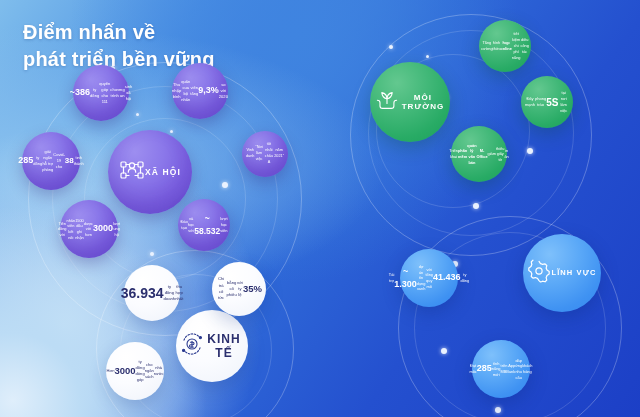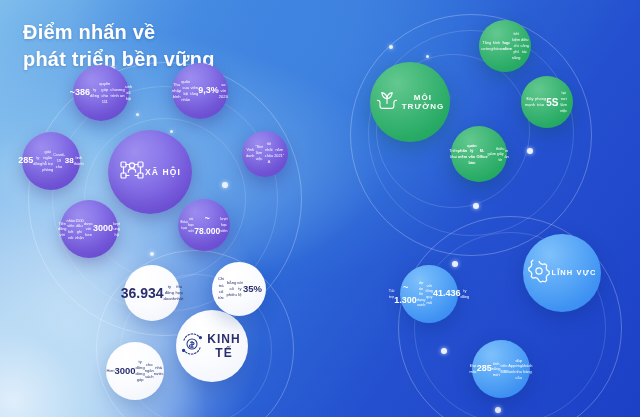--- a/index.html
+++ b/index.html
@@ -163,21 +163,21 @@
     <span class="sm">nhân viên kết nối</span>
     <span class="sm">1500 đầu ghi nhận</span>
     <span class="sm">được với hơn</span>
     <span class="big" style="font-size:9px;">3000</span>
     <span class="sm">lượt ủng hộ</span>
   </div>
 
   <div class="bub purple" style="left:178px;top:199px;width:52px;height:52px;font-size:4px;line-height:1.5;">
     <span class="sm">Đào tạo</span>
     <span class="sm">và học với</span>
-    <span class="big" style="font-size:8.5px;">~ 78.000</span>
+    <span class="big" style="font-size:8.5px;">~ 58.532</span>
     <span class="sm">lượt học viên</span>
   </div>
 
   <div class="bub white hub" style="left:176px;top:310px;width:72px;height:72px;font-size:12px;color:#2b2f6e;">
     <span class="icon">
       <svg width="24" height="22" viewBox="0 0 24 22" fill="none" stroke="#2b3a8f" stroke-width="1.1" stroke-linecap="round" stroke-linejoin="round">
         <circle cx="12" cy="11" r="5"></circle>
         <path d="M12 8.3v5.4M10.4 9.3h2.4a1.2 1.2 0 010 2.4h-2.1a1.2 1.2 0 000 2.4h2.6"></path>
         <path d="M4 7.2A9 9 0 0120 4.8" stroke-dasharray="1.6 1.6"></path>
         <path d="M20 14.8A9 9 0 014 17.2" stroke-dasharray="1.6 1.6"></path>
@@ -249,21 +249,21 @@
   <div class="bub lblue hub" style="left:523px;top:234px;width:78px;height:78px;font-size:7.5px;line-height:1.45;">
     <span class="icon">
       <svg width="24" height="24" viewBox="0 0 24 24" fill="none" stroke="#ffffff" stroke-width="1.2" stroke-linecap="round" stroke-linejoin="round">
         <circle cx="12" cy="12" r="3.1"></circle>
         <path d="M12 2.4l1.5 2.2a7.7 7.7 0 012 .83l2.55-.62 1.72 1.72-.62 2.55c.37.62.65 1.3.83 2l2.2 1.5v2.44l-2.2 1.5a7.7 7.7 0 01-.83 2l.62 2.55-1.72 1.72-2.55-.62a7.7 7.7 0 01-2 .83L12 21.6l-1.5-2.2a7.7 7.7 0 01-2-.83l-2.55.62-1.72-1.72.62-2.55a7.7 7.7 0 01-.83-2l-2.2-1.5V9.0l2.2-1.5c.18-.7.46-1.38.83-2l-.62-2.55L5.95 1.23"></path>
       </svg>
     </span>
     <span class="hublabel">LĨNH VỰC</span>
   </div>
 
-  <div class="bub lblue" style="left:400px;top:265px;width:58px;height:58px;font-size:3.9px;line-height:1.45;">
+  <div class="bub lblue" style="left:400px;top:249px;width:58px;height:58px;font-size:3.9px;line-height:1.45;">
     <span class="sm">Tài trợ</span>
     <span class="big" style="font-size:9px;">~ 1.300</span>
     <span class="sm">dự án tín dụng xanh</span>
     <span class="sm">với tổng quy mô</span>
     <span class="big" style="font-size:9px;">41.436</span>
     <span class="sm">tỷ đồng</span>
   </div>
 
   <div class="bub lblue" style="left:472px;top:340px;width:58px;height:58px;font-size:3.9px;line-height:1.45;">
     <span class="sm">Đạt mốc</span>

